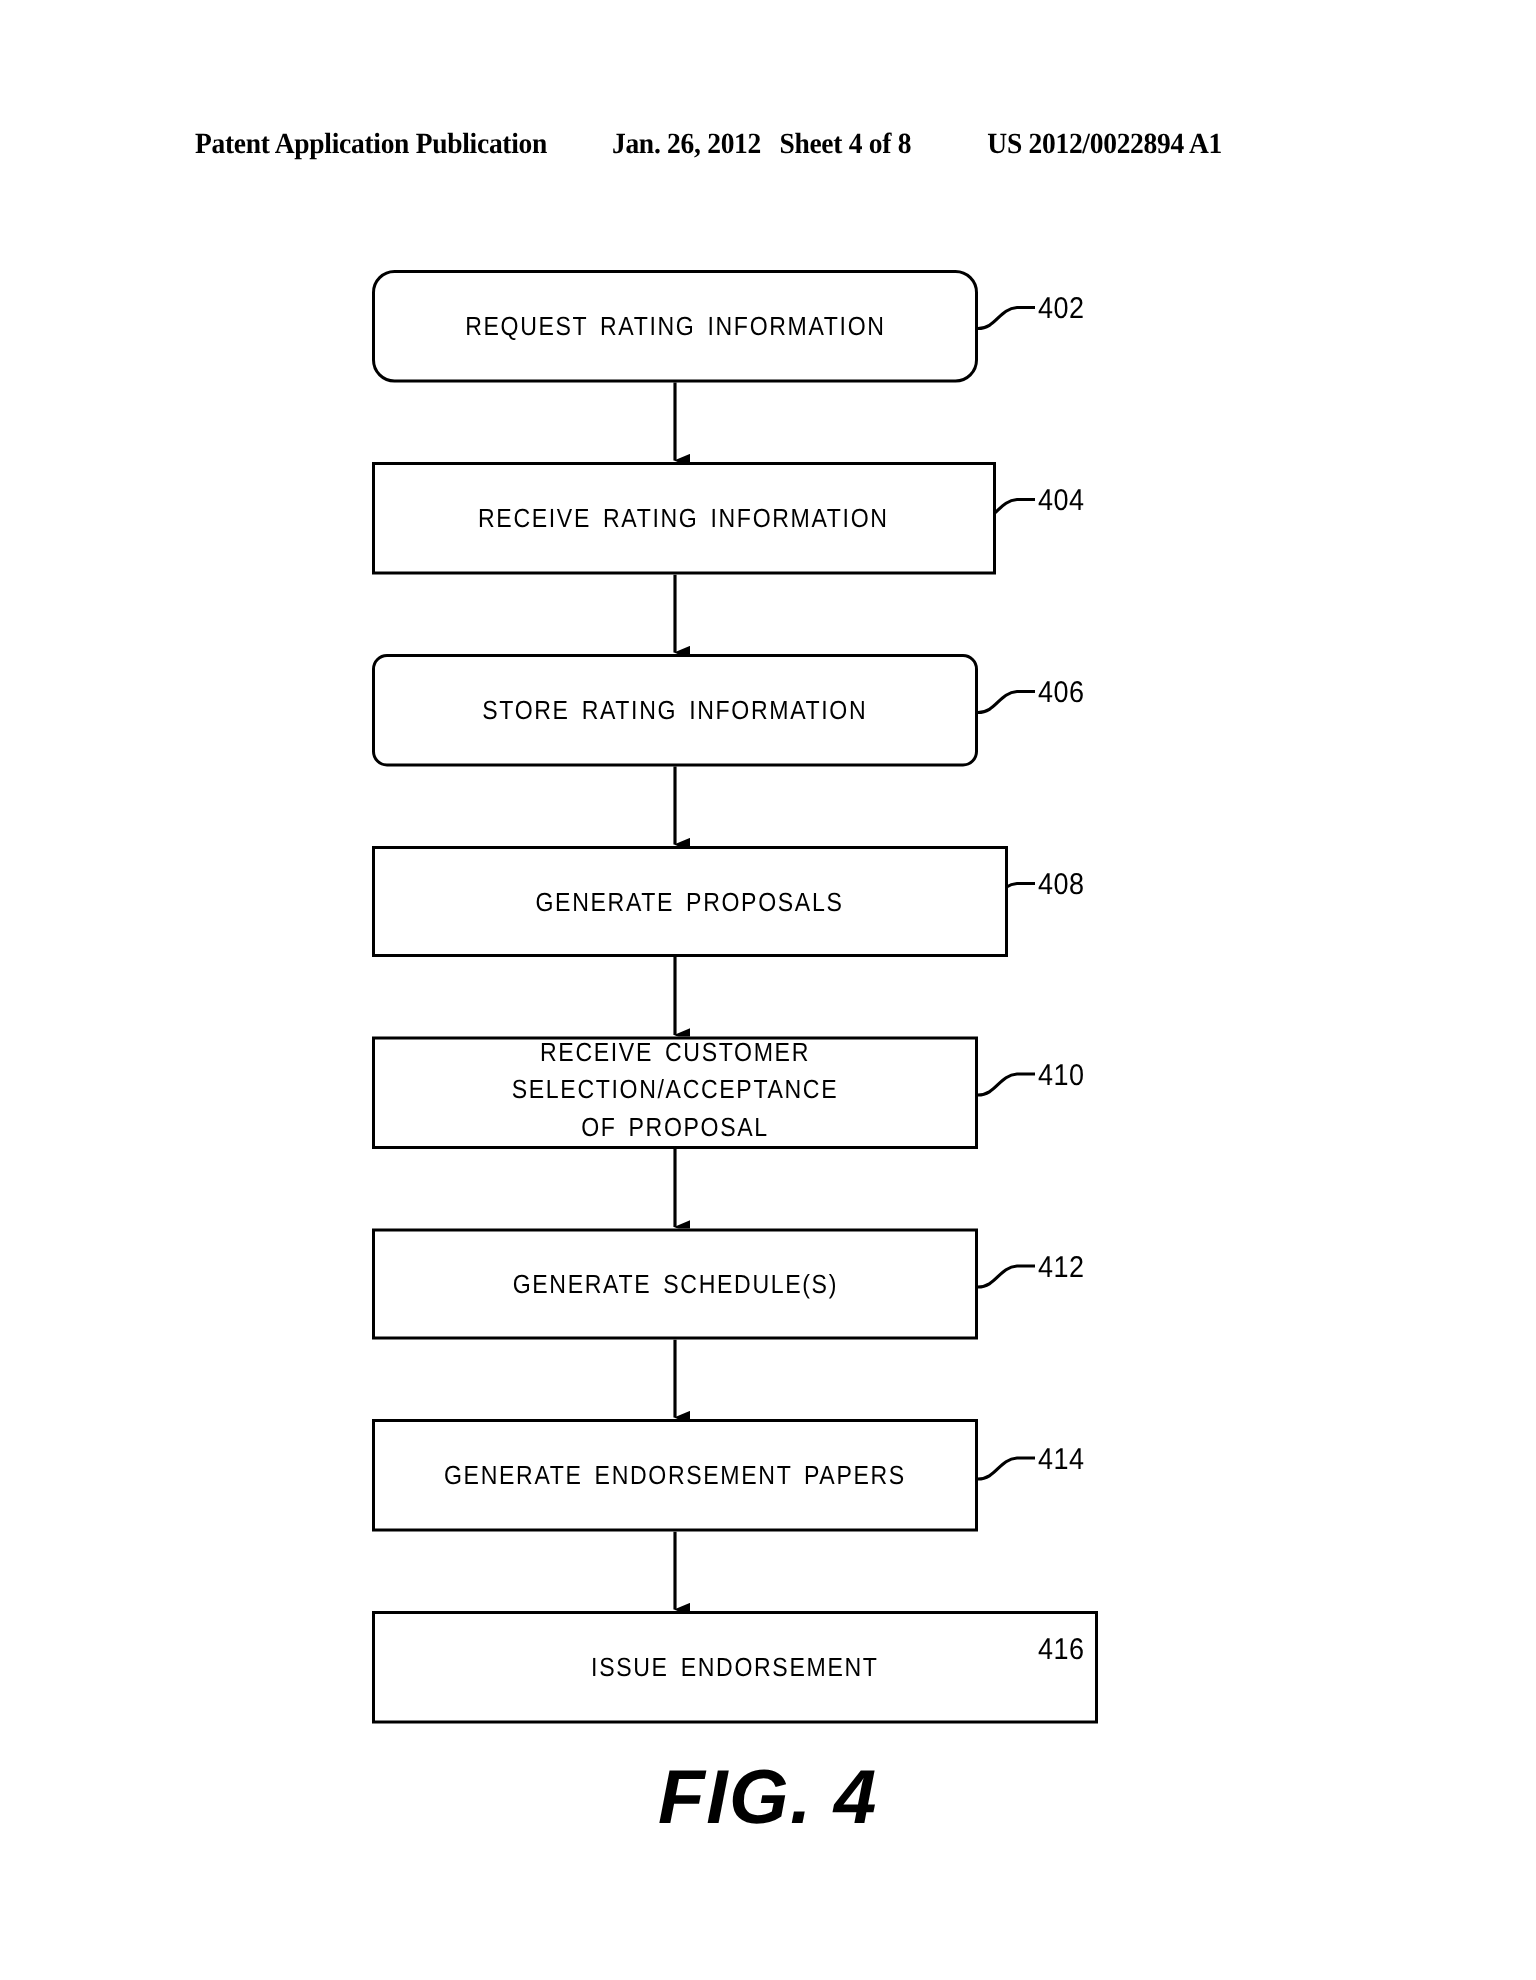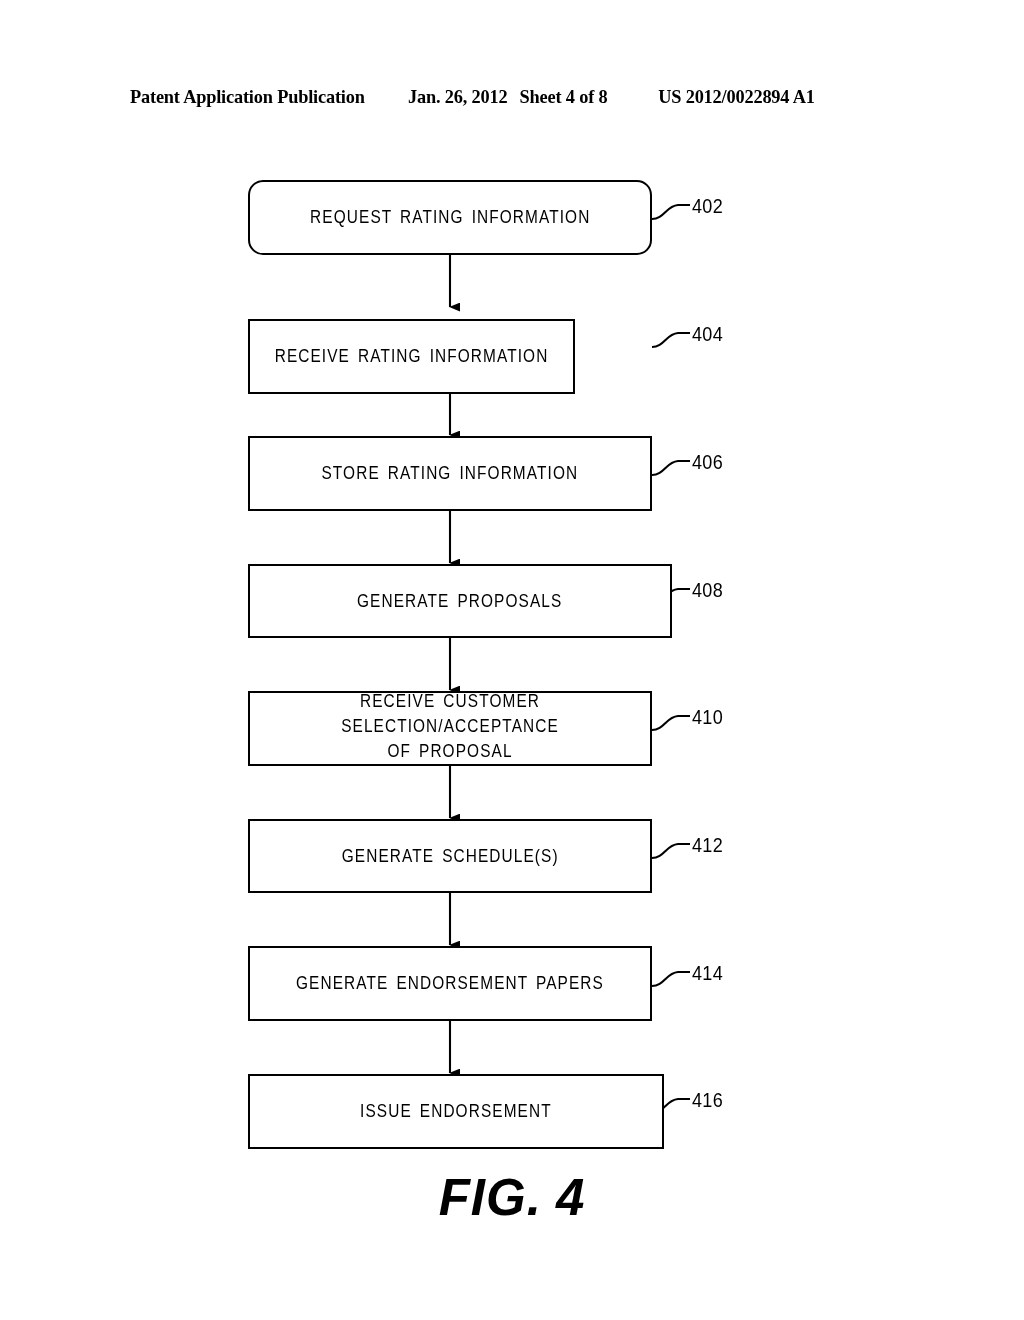--- a/index.html
+++ b/index.html
@@ -147,46 +147,46 @@
       <path d="M652,858 C664,858 666,845 678,844 L690,844"></path>
       <path d="M652,986 C664,986 666,973 678,972 L690,972"></path>
       <path d="M652,1113 C664,1113 666,1100 678,1099 L690,1099"></path>
     </g>
   </svg>
 
   <div class="node" style="left:248px; top:180px; width:404px; height:75px;border-radius:15px;">
     <span class="node-label">REQUEST RATING INFORMATION</span>
   </div>
 
-  <div class="node" style="left:248px; top:308px; width:327px; height:75px;margin-top:11px;">
+  <div class="node" style="left:248px; top:308px; width:416px; height:75px;">
     <span class="node-label">RECEIVE RATING INFORMATION</span>
   </div>
 
-  <div class="node" style="left:248px; top:436px; width:404px; height:75px;">
+  <div class="node" style="left:248px; top:436px; width:404px; height:75px;border-radius:10px;">
     <span class="node-label">STORE RATING INFORMATION</span>
   </div>
 
   <div class="node" style="left:248px; top:564px; width:424px; height:74px;">
     <span class="node-label">GENERATE PROPOSALS</span>
   </div>
 
   <div class="node" style="left:248px; top:691px; width:404px; height:75px;align-items:flex-end;">
     <span class="node-label">RECEIVE CUSTOMER SELECTION/ACCEPTANCE
 OF PROPOSAL</span>
   </div>
 
   <div class="node" style="left:248px; top:819px; width:404px; height:74px;">
     <span class="node-label">GENERATE SCHEDULE(S)</span>
   </div>
 
   <div class="node" style="left:248px; top:946px; width:404px; height:75px;">
     <span class="node-label">GENERATE ENDORSEMENT PAPERS</span>
   </div>
 
-  <div class="node" style="left:248px; top:1074px; width:416px; height:75px;">
+  <div class="node" style="left:248px; top:1074px; width:484px; height:75px;">
     <span class="node-label">ISSUE ENDORSEMENT</span>
   </div>
 
   <div class="ref-num" style="left:692px; top:195px;">402</div>
   <div class="ref-num" style="left:692px; top:323px;">404</div>
   <div class="ref-num" style="left:692px; top:451px;">406</div>
   <div class="ref-num" style="left:692px; top:579px;">408</div>
   <div class="ref-num" style="left:692px; top:706px;">410</div>
   <div class="ref-num" style="left:692px; top:834px;">412</div>
   <div class="ref-num" style="left:692px; top:962px;">414</div>

